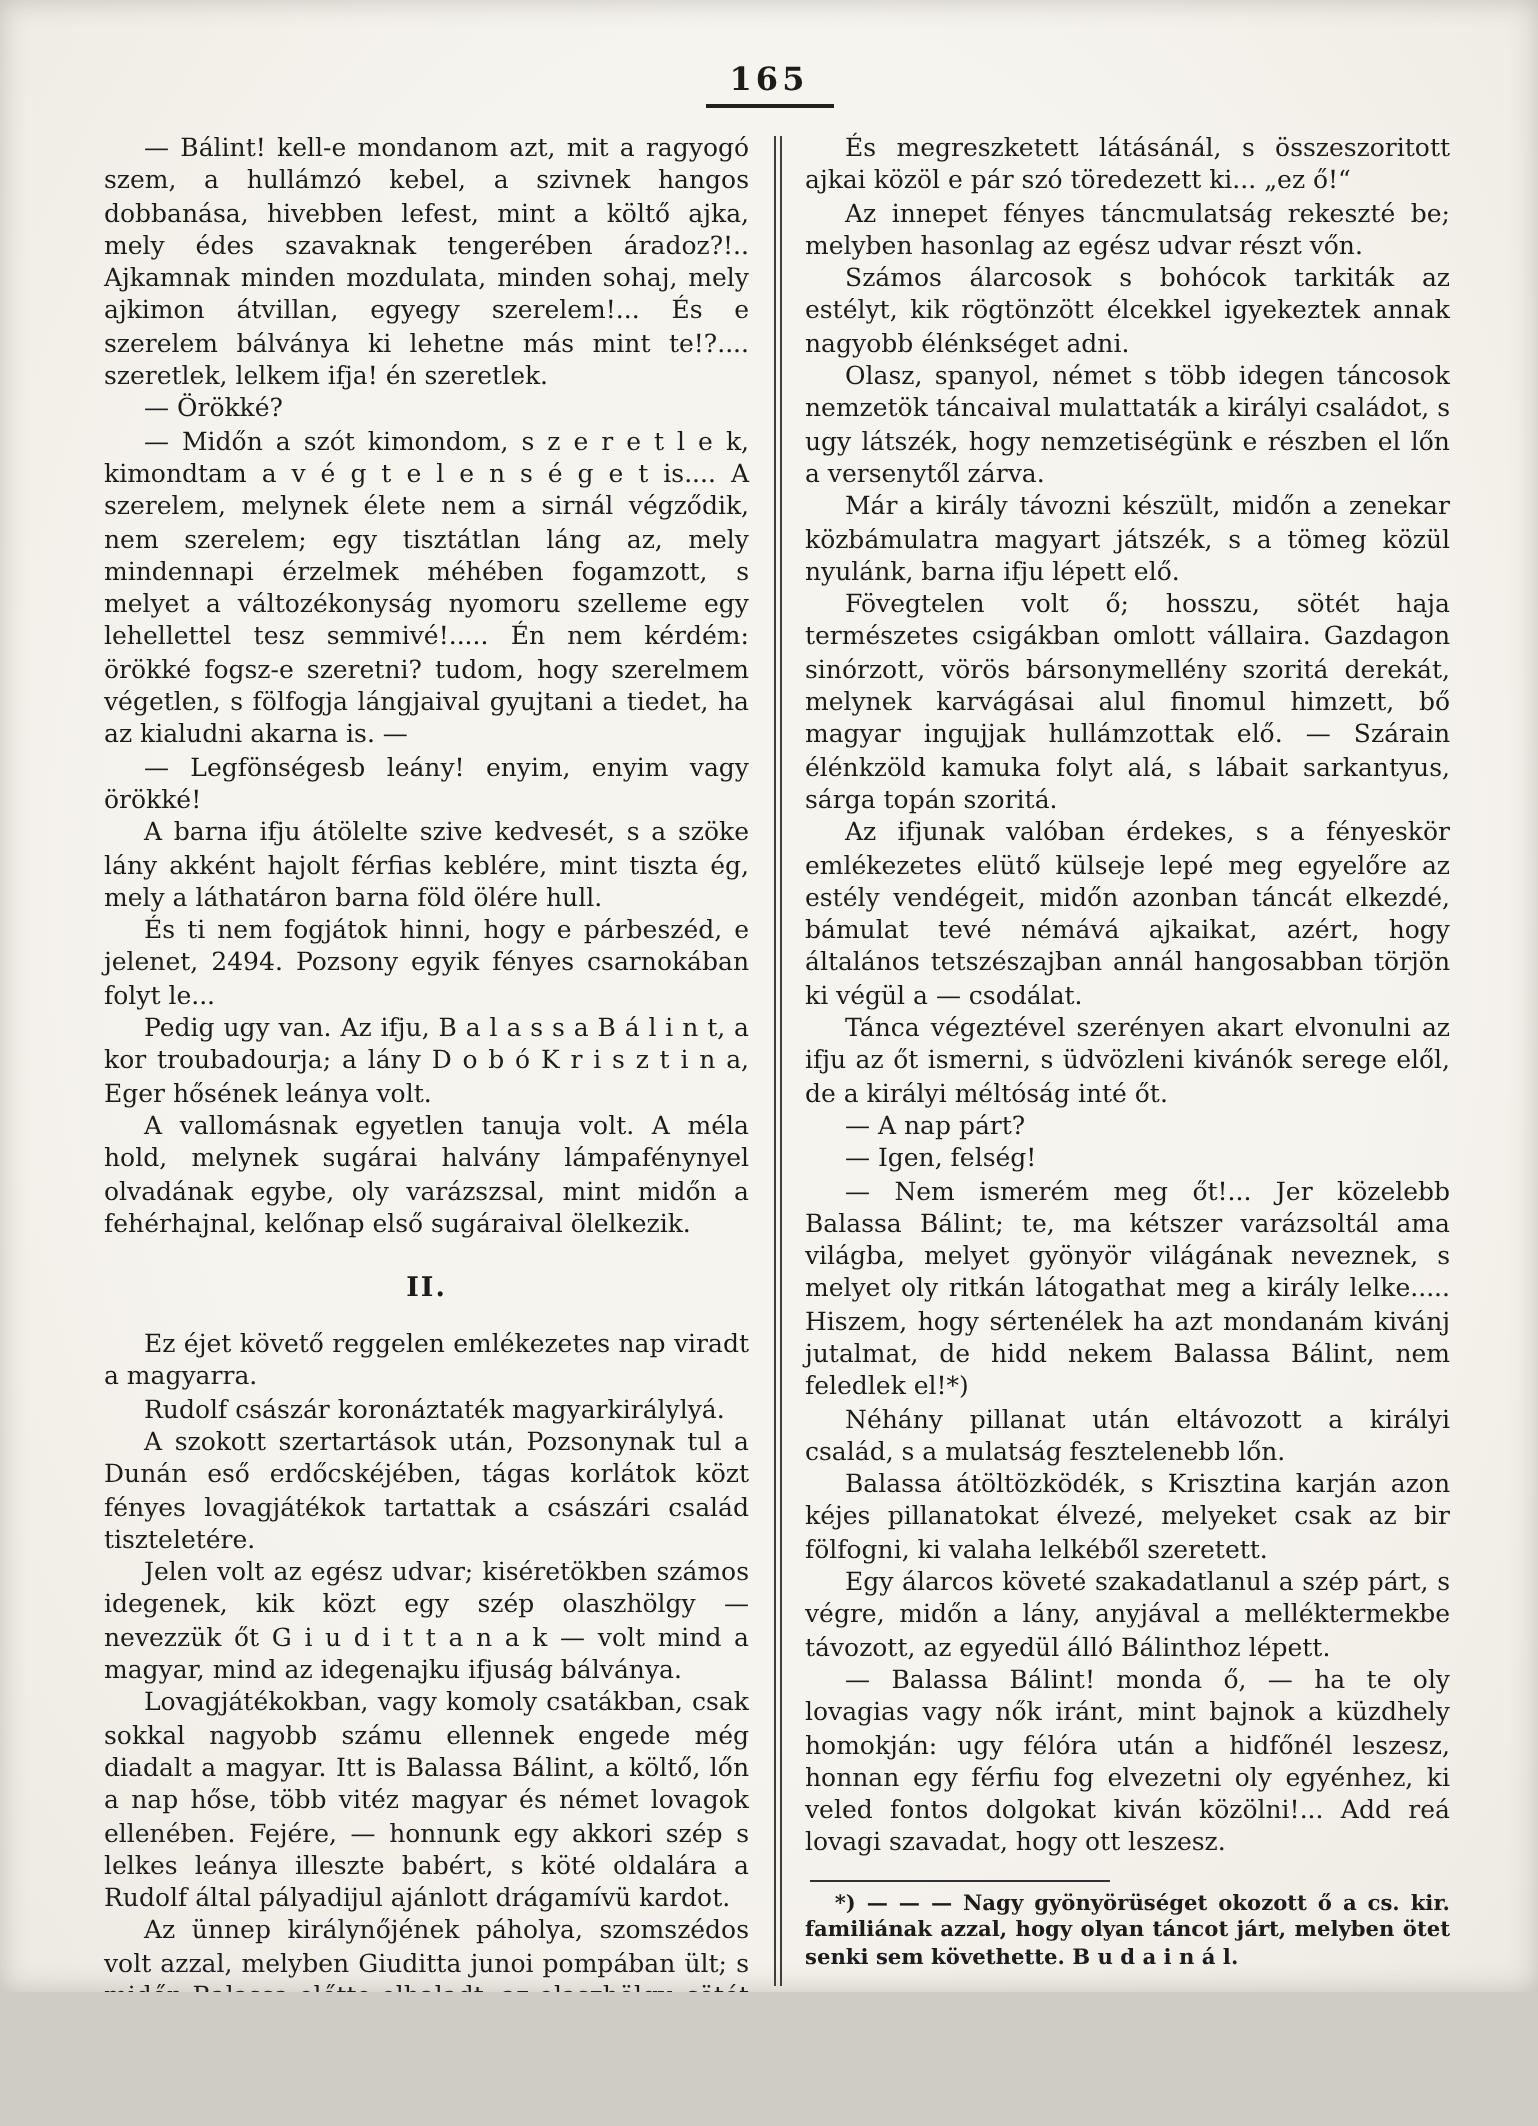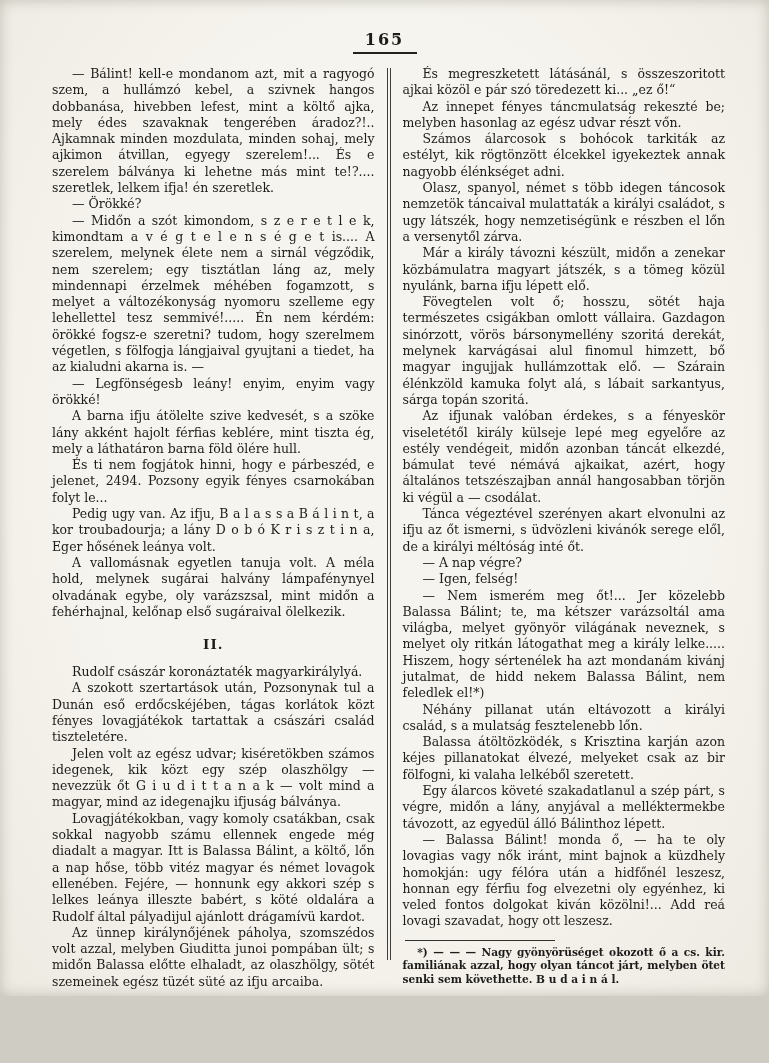--- a/index.html
+++ b/index.html
@@ -95,40 +95,41 @@
     <div class="col col-left">
         <div class="para">— Bálint! kell-e mondanom azt, mit a ragyogó szem, a hullámzó kebel, a szivnek hangos dobbanása, hivebben lefest, mint a költő ajka, mely édes szavaknak tengerében áradoz?!.. Ajkamnak minden mozdulata, minden sohaj, mely ajkimon átvillan, egyegy szerelem!... És e szerelem bálványa ki lehetne más mint te!?.... szeretlek, lelkem ifja! én szeretlek.</div>
         <div class="para">— Örökké?</div>
         <div class="para">— Midőn a szót kimondom, s z e r e t l e k, kimondtam a v é g t e l e n s é g e t is.... A szerelem, melynek élete nem a sirnál végződik, nem szerelem; egy tisztátlan láng az, mely mindennapi érzelmek méhében fogamzott, s melyet a változékonyság nyomoru szelleme egy lehellettel tesz semmivé!..... Én nem kérdém: örökké fogsz-e szeretni? tudom, hogy szerelmem végetlen, s fölfogja lángjaival gyujtani a tiedet, ha az kialudni akarna is. —</div>
         <div class="para">— Legfönségesb leány! enyim, enyim vagy örökké!</div>
         <div class="para">A barna ifju átölelte szive kedvesét, s a szöke lány akként hajolt férfias keblére, mint tiszta ég, mely a láthatáron barna föld ölére hull.</div>
         <div class="para">És ti nem fogjátok hinni, hogy e párbeszéd, e jelenet, 2494. Pozsony egyik fényes csarnokában folyt le...</div>
         <div class="para">Pedig ugy van. Az ifju, B a l a s s a  B á l i n t, a kor troubadourja; a lány D o b ó  K r i s z t i n a, Eger hősének leánya volt.</div>
         <div class="para">A vallomásnak egyetlen tanuja volt. A méla hold, melynek sugárai halvány lámpafénynyel olvadának egybe, oly varázszsal, mint midőn a fehérhajnal, kelőnap első sugáraival ölelkezik.</div>
         <div class="heading">II.</div>
+        <div class="para">Ez éjet követő reggelen emlékezetes nap viradt a magyarra.</div>
         <div class="para">Rudolf császár koronáztaték magyarkirálylyá.</div>
         <div class="para">A szokott szertartások után, Pozsonynak tul a Dunán eső erdőcskéjében, tágas korlátok közt fényes lovagjátékok tartattak a császári család tiszteletére.</div>
         <div class="para">Jelen volt az egész udvar; kiséretökben számos idegenek, kik közt egy szép olaszhölgy — nevezzük őt G i u d i t t a n a k — volt mind a magyar, mind az idegenajku ifjuság bálványa.</div>
         <div class="para">Lovagjátékokban, vagy komoly csatákban, csak sokkal nagyobb számu ellennek engede még diadalt a magyar. Itt is Balassa Bálint, a költő, lőn a nap hőse, több vitéz magyar és német lovagok ellenében. Fejére, — honnunk egy akkori szép s lelkes leánya illeszte babért, s köté oldalára a Rudolf által pályadijul ajánlott drágamívü kardot.</div>
         <div class="para">Az ünnep királynőjének páholya, szomszédos volt azzal, melyben Giuditta junoi pompában ült; s midőn Balassa előtte elhaladt, az olaszhölgy, sötét szemeinek egész tüzét süté az ifju arcaiba.</div>
       </div>
 
     <div class="divider"></div>
 
     <div class="col col-right">
       <div>
           <div class="para">És megreszketett látásánál, s összeszoritott ajkai közöl e pár szó töredezett ki... „ez ő!“</div>
           <div class="para">Az innepet fényes táncmulatság rekeszté be; melyben hasonlag az egész udvar részt vőn.</div>
           <div class="para">Számos álarcosok s bohócok tarkiták az estélyt, kik rögtönzött élcekkel igyekeztek annak nagyobb élénkséget adni.</div>
           <div class="para">Olasz, spanyol, német s több idegen táncosok nemzetök táncaival mulattaták a királyi családot, s ugy látszék, hogy nemzetiségünk e részben el lőn a versenytől zárva.</div>
           <div class="para">Már a király távozni készült, midőn a zenekar közbámulatra magyart játszék, s a tömeg közül nyulánk, barna ifju lépett elő.</div>
           <div class="para">Fövegtelen volt ő; hosszu, sötét haja természetes csigákban omlott vállaira. Gazdagon sinórzott, vörös bársonymellény szoritá derekát, melynek karvágásai alul finomul himzett, bő magyar ingujjak hullámzottak elő. — Szárain élénkzöld kamuka folyt alá, s lábait sarkantyus, sárga topán szoritá.</div>
-          <div class="para">Az ifjunak valóban érdekes, s a fényeskör viseletétől király külseje lepé meg egyelőre az estély vendégeit, midőn azonban táncát elkezdé, bámulat tevé némává ajkaikat, azért, hogy általános tetszészajban annál hangosabban törjön ki végül a — csodálat.</div>
+          <div class="para">Az ifjunak valóban érdekes, s a fényeskör emlékezetes elütő külseje lepé meg egyelőre az estély vendégeit, midőn azonban táncát elkezdé, bámulat tevé némává ajkaikat, azért, hogy általános tetszészajban annál hangosabban törjön ki végül a — csodálat.</div>
           <div class="para">Tánca végeztével szerényen akart elvonulni az ifju az őt ismerni, s üdvözleni kivánók serege elől, de a királyi méltóság inté őt.</div>
-          <div class="para">— A nap végre?</div>
+          <div class="para">— A nap párt?</div>
           <div class="para">— Igen, felség!</div>
           <div class="para">— Nem ismerém meg őt!... Jer közelebb Balassa Bálint; te, ma kétszer varázsoltál ama világba, melyet gyönyör világának neveznek, s melyet oly ritkán látogathat meg a király lelke..... Hiszem, hogy sértenélek ha azt mondanám kivánj jutalmat, de hidd nekem Balassa Bálint, nem feledlek el!*)</div>
           <div class="para">Néhány pillanat után eltávozott a királyi család, s a mulatság fesztelenebb lőn.</div>
           <div class="para">Balassa átöltözködék, s Krisztina karján azon kéjes pillanatokat élvezé, melyeket csak az bir fölfogni, ki valaha lelkéből szeretett.</div>
           <div class="para">Egy álarcos követé szakadatlanul a szép párt, s végre, midőn a lány, anyjával a melléktermekbe távozott, az egyedül álló Bálinthoz lépett.</div>
           <div class="para">— Balassa Bálint! monda ő, — ha te oly lovagias vagy nők iránt, mint bajnok a küzdhely homokján: ugy félóra után a hidfőnél leszesz, honnan egy férfiu fog elvezetni oly egyénhez, ki veled fontos dolgokat kiván közölni!... Add reá lovagi szavadat, hogy ott leszesz.</div>
         </div>
       <div class="footnote-block">
         <div class="footnote-rule"></div>
         <div class="footnote">*) — — — Nagy gyönyörüséget okozott ő a cs. kir. familiának azzal, hogy olyan táncot járt, melyben ötet senki sem követhette. B u d a i n á l.</div>

